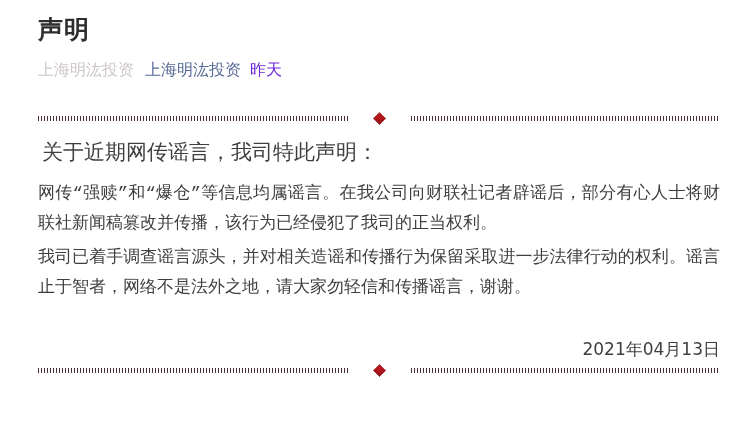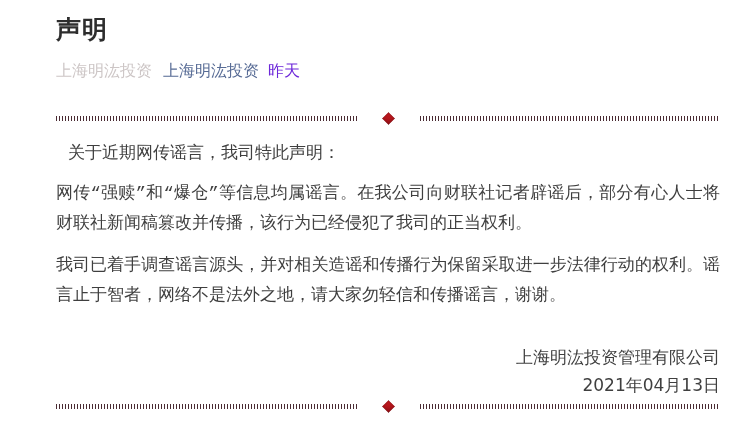--- a/index.html
+++ b/index.html
@@ -7,37 +7,38 @@
     padding: 0;
     background: #ffffff;
   }
   body {
     width: 748px;
     height: 423px;
     overflow: hidden;
     font-family: "DejaVu Sans", "Liberation Sans", sans-serif;
   }
   .article {
-    padding: 0 28px 0 56px;
+    padding: 0 28px 0 38px;
   }
   .title {
     margin: 0;
     padding-top: 14px;
     font-size: 25px;
     line-height: 32px;
     font-weight: 700;
     color: #2d2d2d;
     letter-spacing: 1px;
   }
   .byline {
     margin-top: 15px;
     display: flex;
     align-items: flex-start;
     font-size: 16px;
     line-height: 20px;
+    font-family: Liberation Mono, monospace;
   }
   .byline .author { color: #cdc6c6; }
   .byline .account { color: #576b95; margin-left: 11px; cursor: pointer; }
   .byline .time { color: #6d28d9; margin-left: 9px; }
   .divider {
     display: flex;
     align-items: center;
     height: 9px;
   }
   .divider.top { margin-top: 33px; }
@@ -54,34 +55,34 @@
   .diamond {
     width: 9px;
     height: 9px;
     flex: 0 0 9px;
     background: linear-gradient(135deg, #c01b22 0%, #b5161c 45%, #8f1016 100%);
     box-shadow: inset 0 0 2px rgba(60,0,0,0.45);
     transform: rotate(45deg);
     margin: 0 27px;
   }
   .intro {
-    margin: 14px 12px 0;
-    font-size: 17px;
+    margin: 14px 4px 0;
+    font-size: 21px;
     line-height: 30px;
     color: #3f3f3f;
   }
   .para {
     margin: 12px 0 0;
     font-size: 17px;
     line-height: 30px;
     color: #3f3f3f;
     text-align: justify;
     font-family: Liberation Mono, monospace;
   }
-  .para + .para { margin-top: 12px; }
+  .para + .para { margin-top: 4px; }
   .signature {
     margin-top: 32px;
     text-align: right;
     font-size: 17px;
     line-height: 28px;
     color: #3f3f3f;
   }
 </style>
 </head>
 <body>
@@ -102,21 +103,20 @@
     <span class="dotline"></span>
   </div>
 
   <p class="intro">关于近期网传谣言，我司特此声明：</p>
 
   <p class="para">网传“强赎”和“爆仓”等信息均属谣言。在我公司向财联社记者辟谣后，部分有心人士将财联社新闻稿篡改并传播，该行为已经侵犯了我司的正当权利。</p>
 
   <p class="para">我司已着手调查谣言源头，并对相关造谣和传播行为保留采取进一步法律行动的权利。谣言止于智者，网络不是法外之地，请大家勿轻信和传播谣言，谢谢。</p>
 
   <div class="signature">
-    <div>上海明汯投资管理有限公司</div>
     <div>2021年04月13日</div>
   </div>
 
   <div class="divider bottom">
     <span class="dotline"></span>
     <span class="diamond"></span>
     <span class="dotline"></span>
   </div>
 
 </div>

